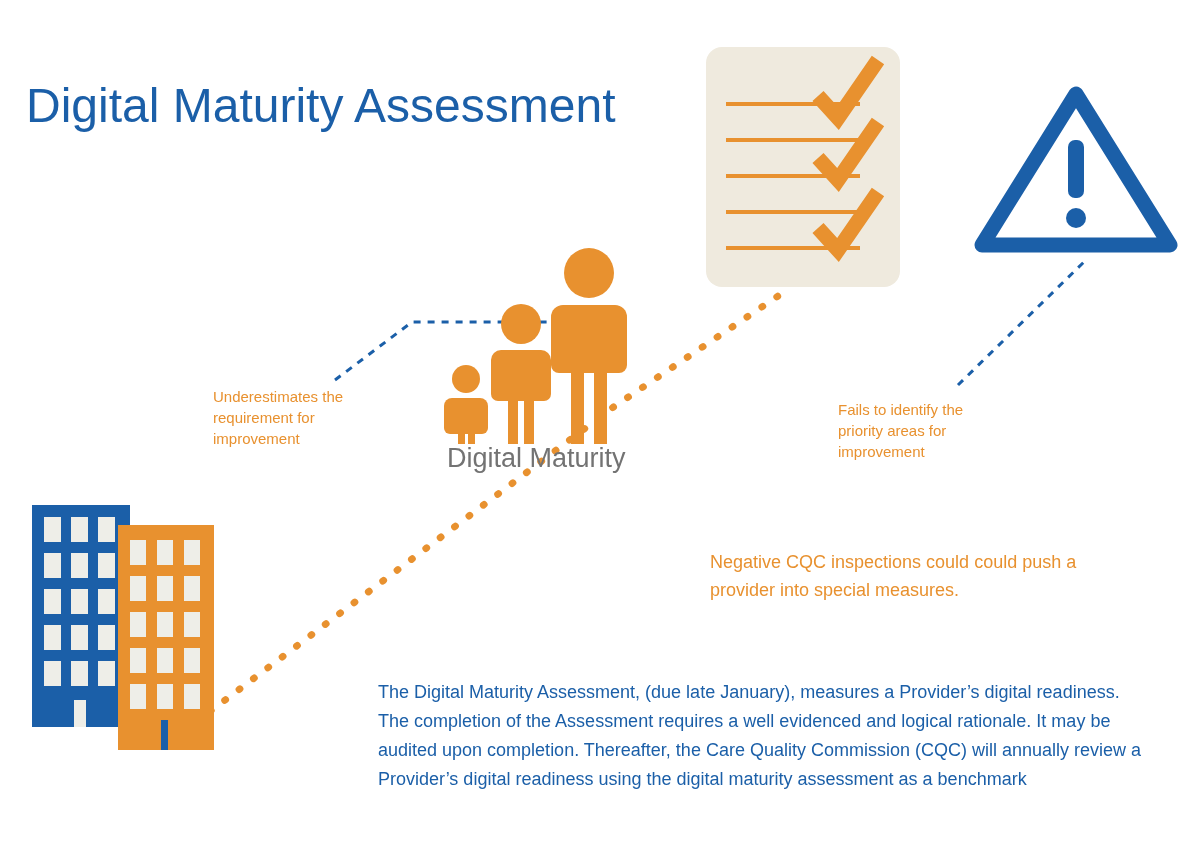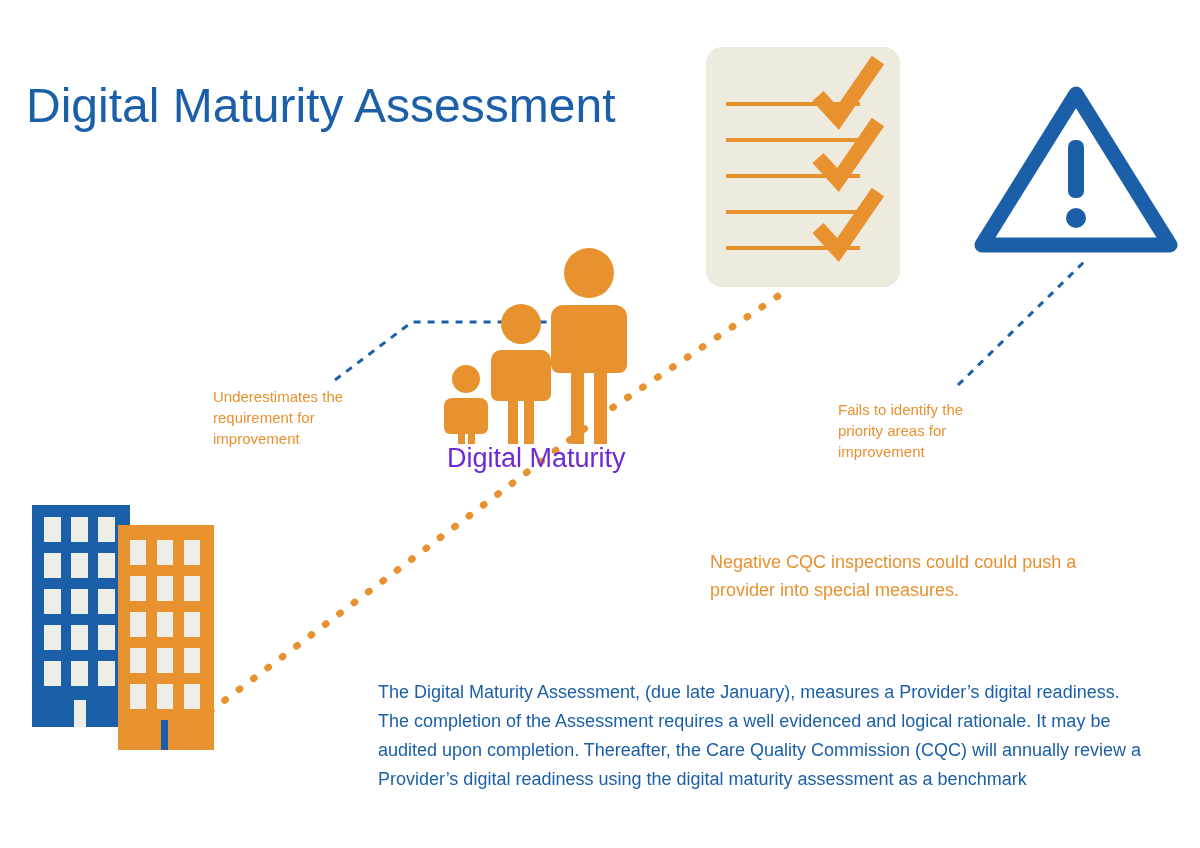--- a/index.html
+++ b/index.html
@@ -28,21 +28,21 @@
     font-weight: 400;
     letter-spacing: 0px;
     white-space: nowrap;
   }
 
   
   #people-label {
     left: 447px;
     top: 443px;
     font-size: 27px;
-    color: #6d28d9;
+    color: #737373;
     white-space: nowrap;
   }
 
   
   .annot {
     color: #e8912f;
     font-size: 15px;
     line-height: 21px;
   }
   #annot-left { left: 213px; top: 386px; width: 150px; }

